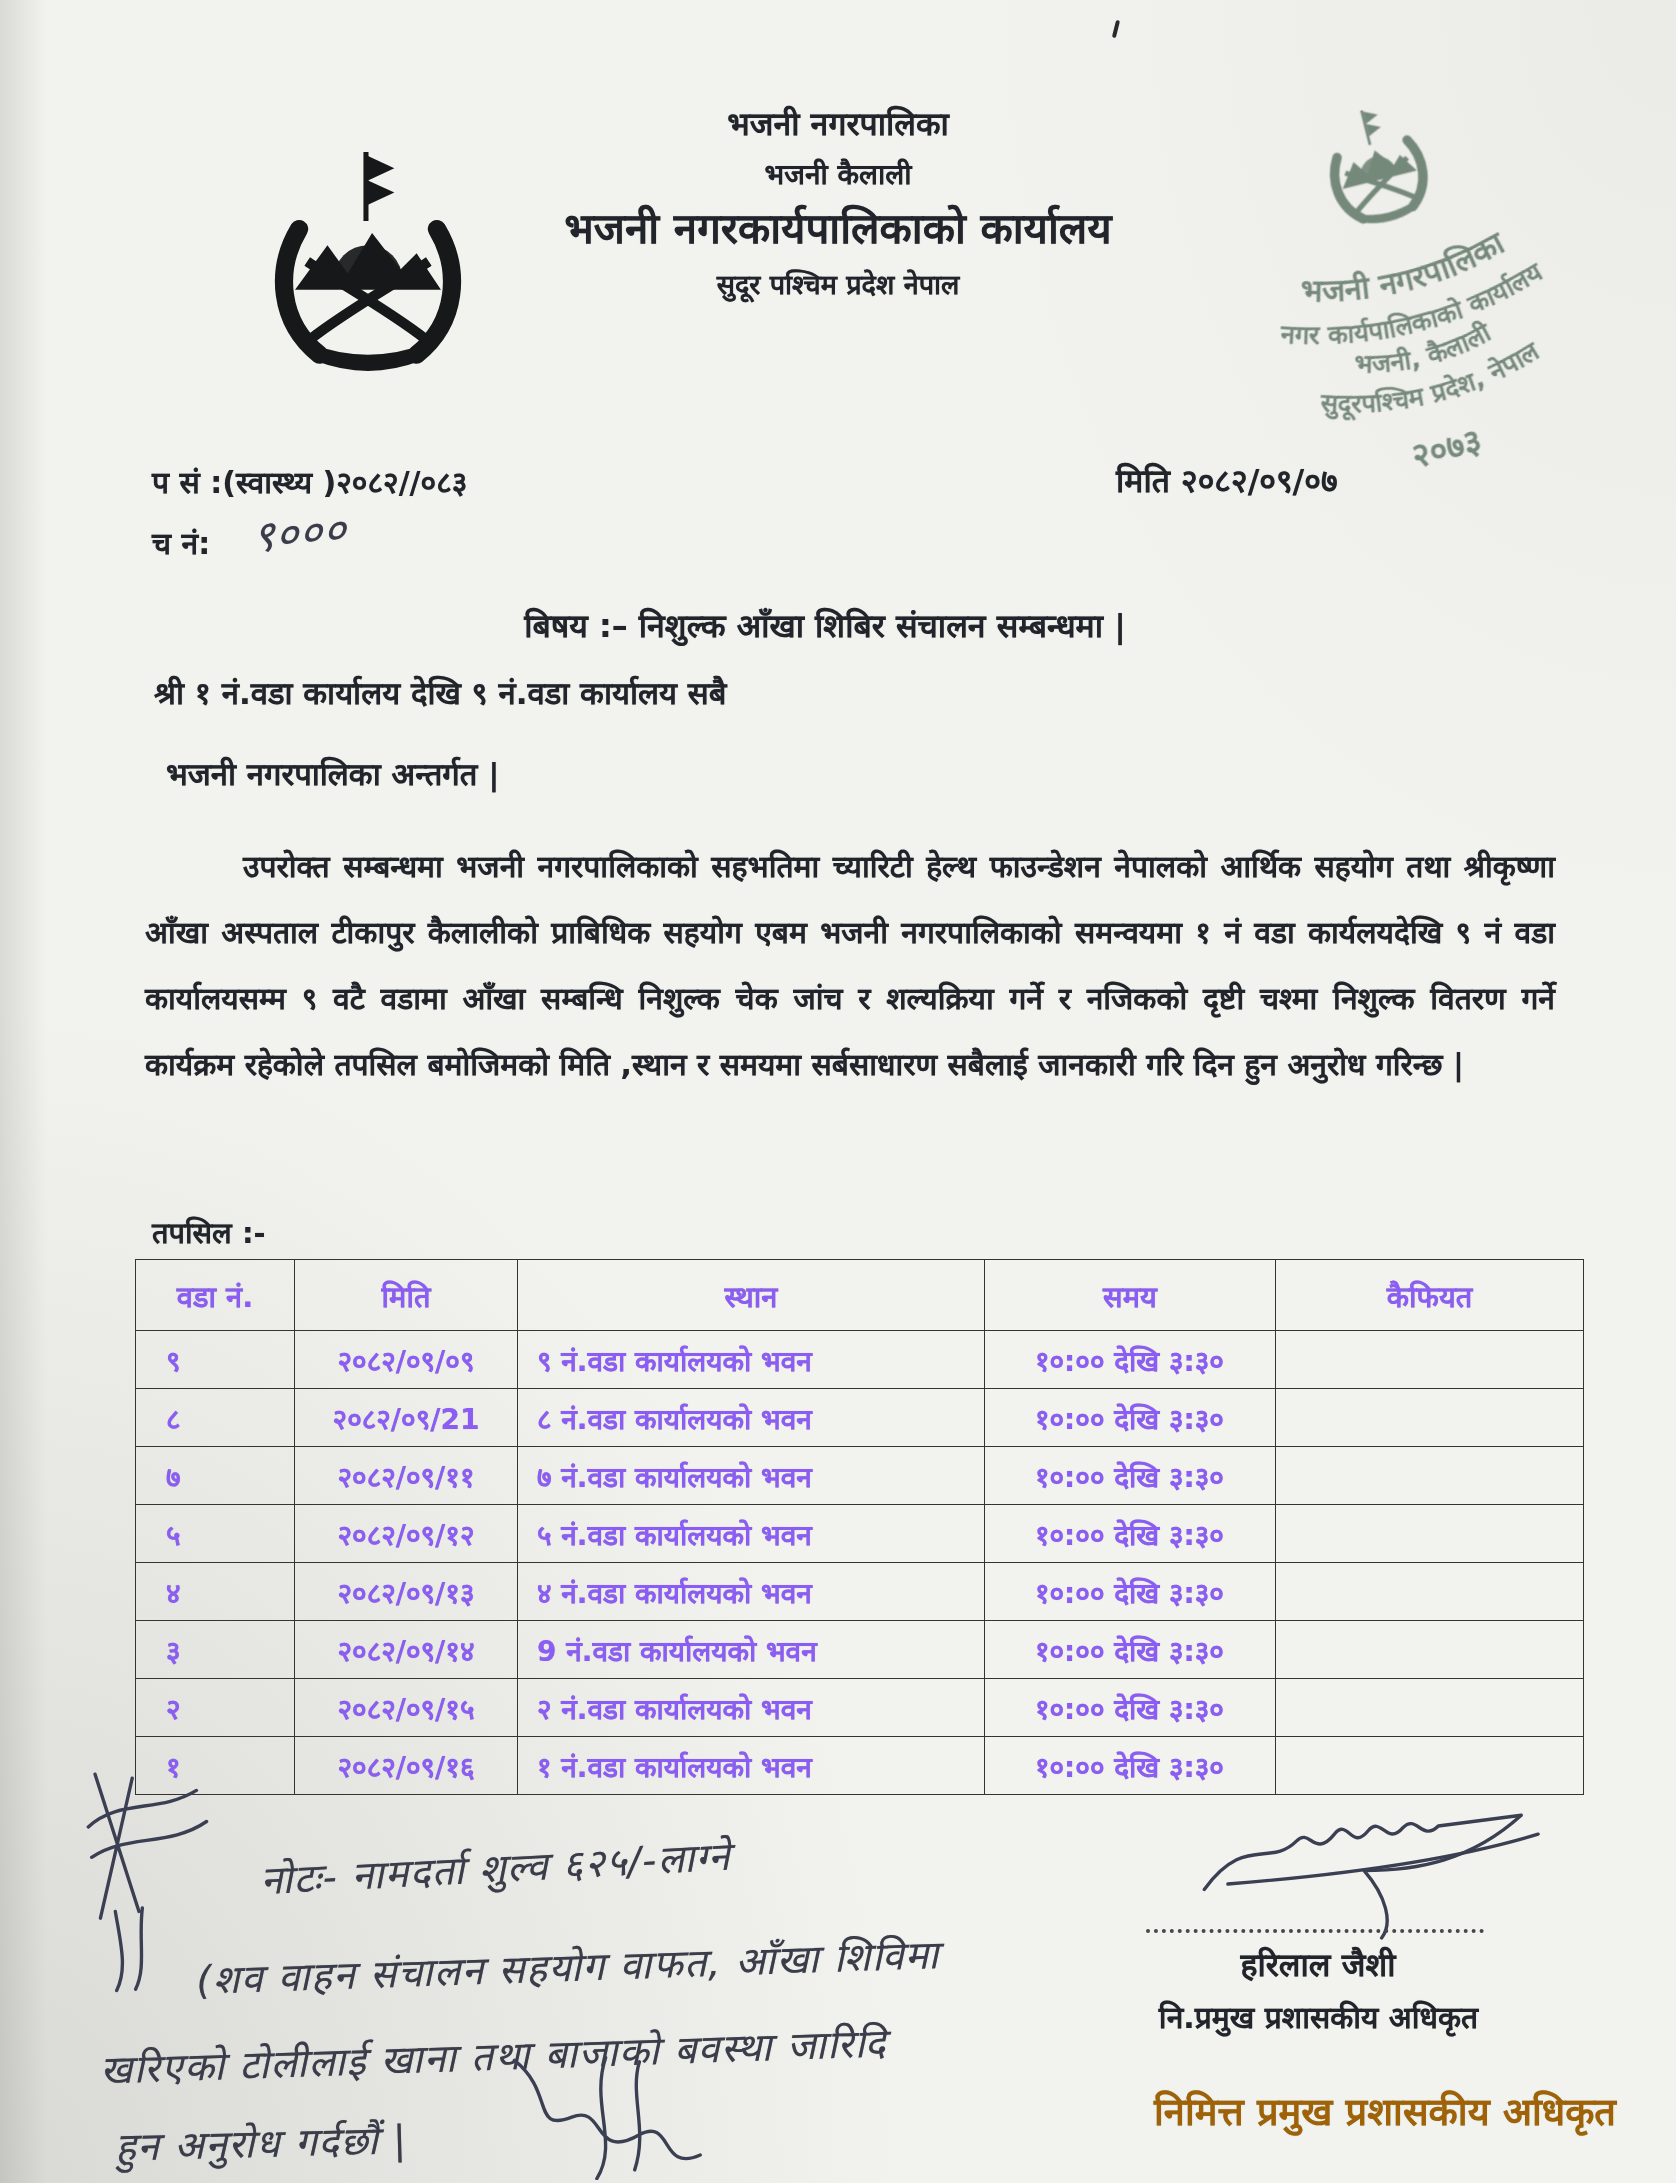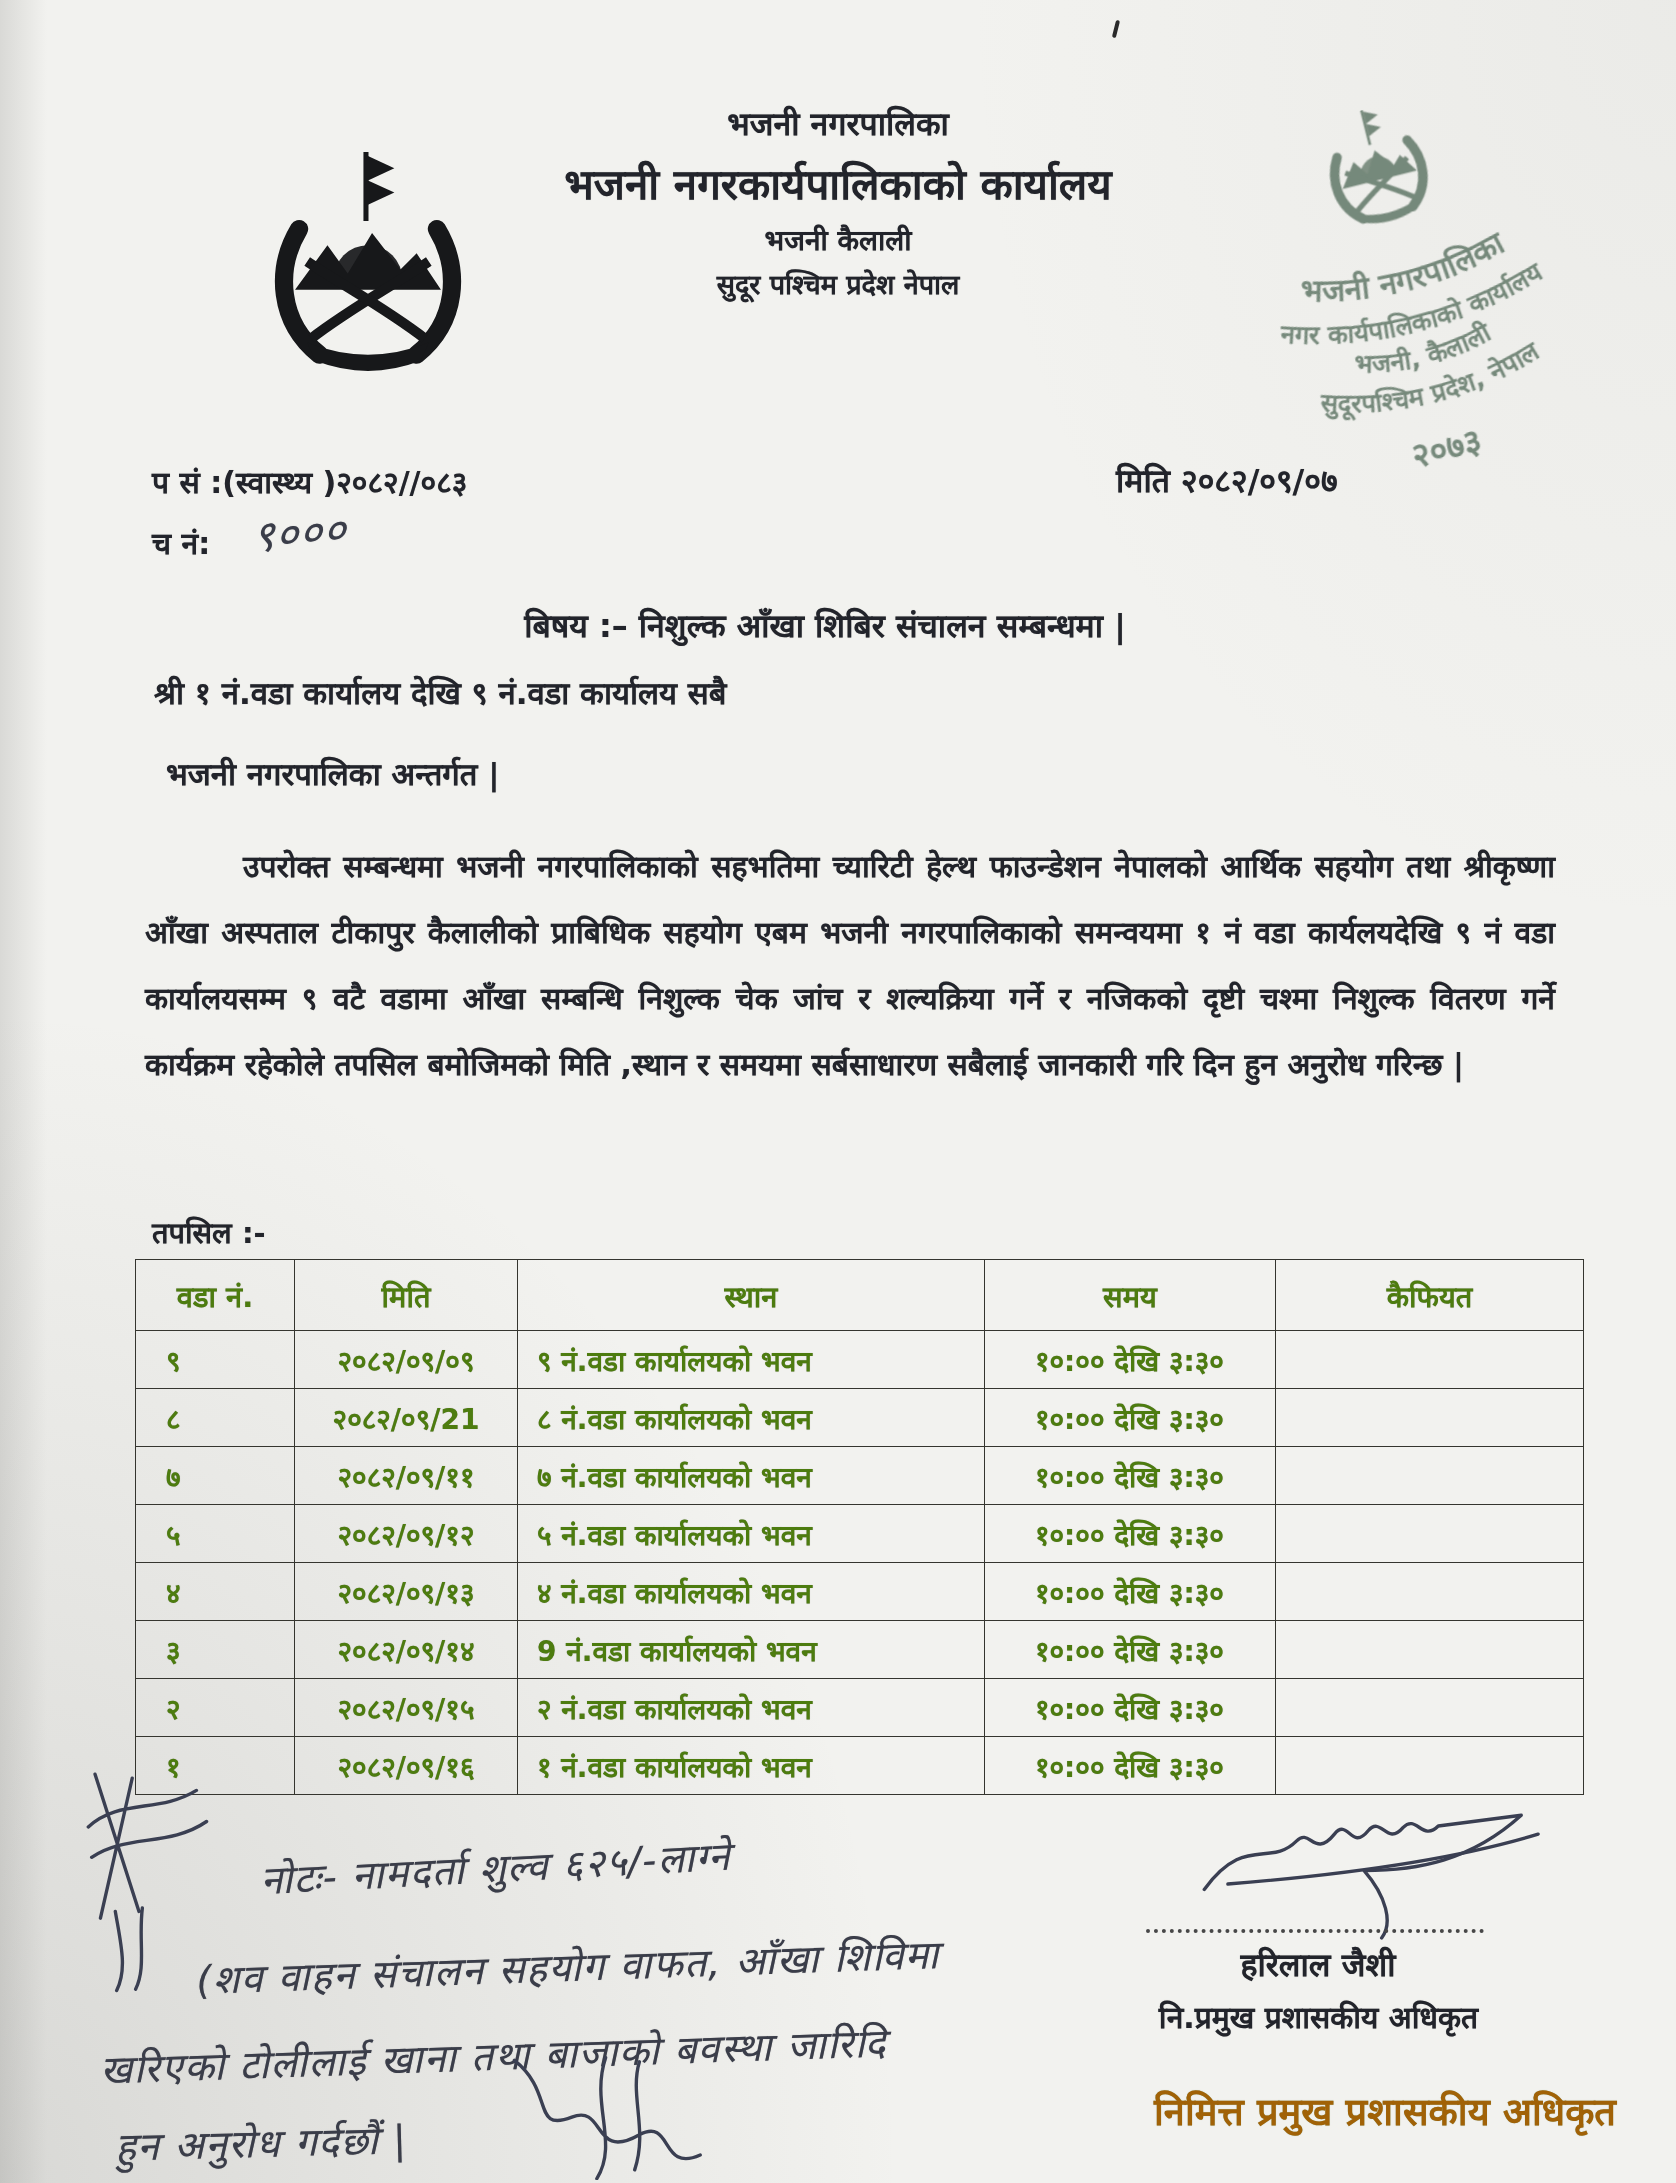--- a/index.html
+++ b/index.html
@@ -41,21 +41,21 @@
   .addr2{left:166px;top:736px;font-size:31px;margin-top:16px;}
 
   .bodytext{left:145px;top:834px;width:1410px;font-size:30px;line-height:66px;
             text-align:justify;text-indent:98px;font-weight:600;
             text-shadow:0 0 0.7px rgba(40,40,40,.4);}
 
   .tapasil{left:152px;top:1212px;font-size:29px;}
 
   
   .tbl{left:135px;top:1259px;width:1447px;border-collapse:collapse;table-layout:fixed;}
-  .tbl th,.tbl td{border:1.8px solid #35352f;font-weight:700;color:#4d7c0f;
+  .tbl th,.tbl td{border:1.8px solid #35352f;font-weight:700;color:#8b5cf6;
                   text-shadow:0 0 0.7px rgba(40,40,40,.4);}
   .tbl th{height:68px;font-size:29px;}
   .tbl td{height:55px;font-size:28px;}
   .c0{width:159px;} .c1{width:223px;} .c2{width:467px;} .c3{width:291px;} .c4{width:308px;}
   .td0{padding-left:30px;} .td1{text-align:center;} .td2{padding-left:19px;} .td3{padding-left:50px;}
 
   
   .hand{color:#3a3d49;font-style:italic;font-weight:500;letter-spacing:1.4px;
         text-shadow:0 0 0.7px rgba(55,55,65,.5);}
   .n1{left:260px;top:1840px;font-size:39px;transform:rotate(-3deg);}
@@ -95,22 +95,22 @@
 </svg>
 
 <div class="abs stray"></div>
 
 <svg class="abs logo" viewBox="0 0 100 112">
   <use href="#nep-emblem" style="color:#17181a"></use>
 </svg>
 
 <div class="abs hdr">
   <div class="typed hdr-l1">भजनी नगरपालिका</div>
+  <div class="typed hdr-l3">भजनी कैलाली</div>
   <div class="typed hdr-l2">भजनी नगरकार्यपालिकाको कार्यालय</div>
-  <div class="typed hdr-l3">भजनी कैलाली</div>
   <div class="typed hdr-l4">सुदूर पश्चिम प्रदेश नेपाल</div>
 </div>
 
 <svg class="abs stamp-top" viewBox="0 0 620 560">
   <g transform="rotate(-14 310 260)" style="color:#6a7f70" fill="#6a7f70" opacity="0.92">
     <use href="#nep-emblem" x="230" y="14" width="160" height="176"></use>
     <defs>
       <path id="arc1" d="M 105,250 Q 310,330 515,250" fill="none"></path>
       <path id="arc2" d="M 70,305 Q 310,400 550,305" fill="none"></path>
       <path id="arc3" d="M 150,368 Q 310,440 470,368" fill="none"></path>

